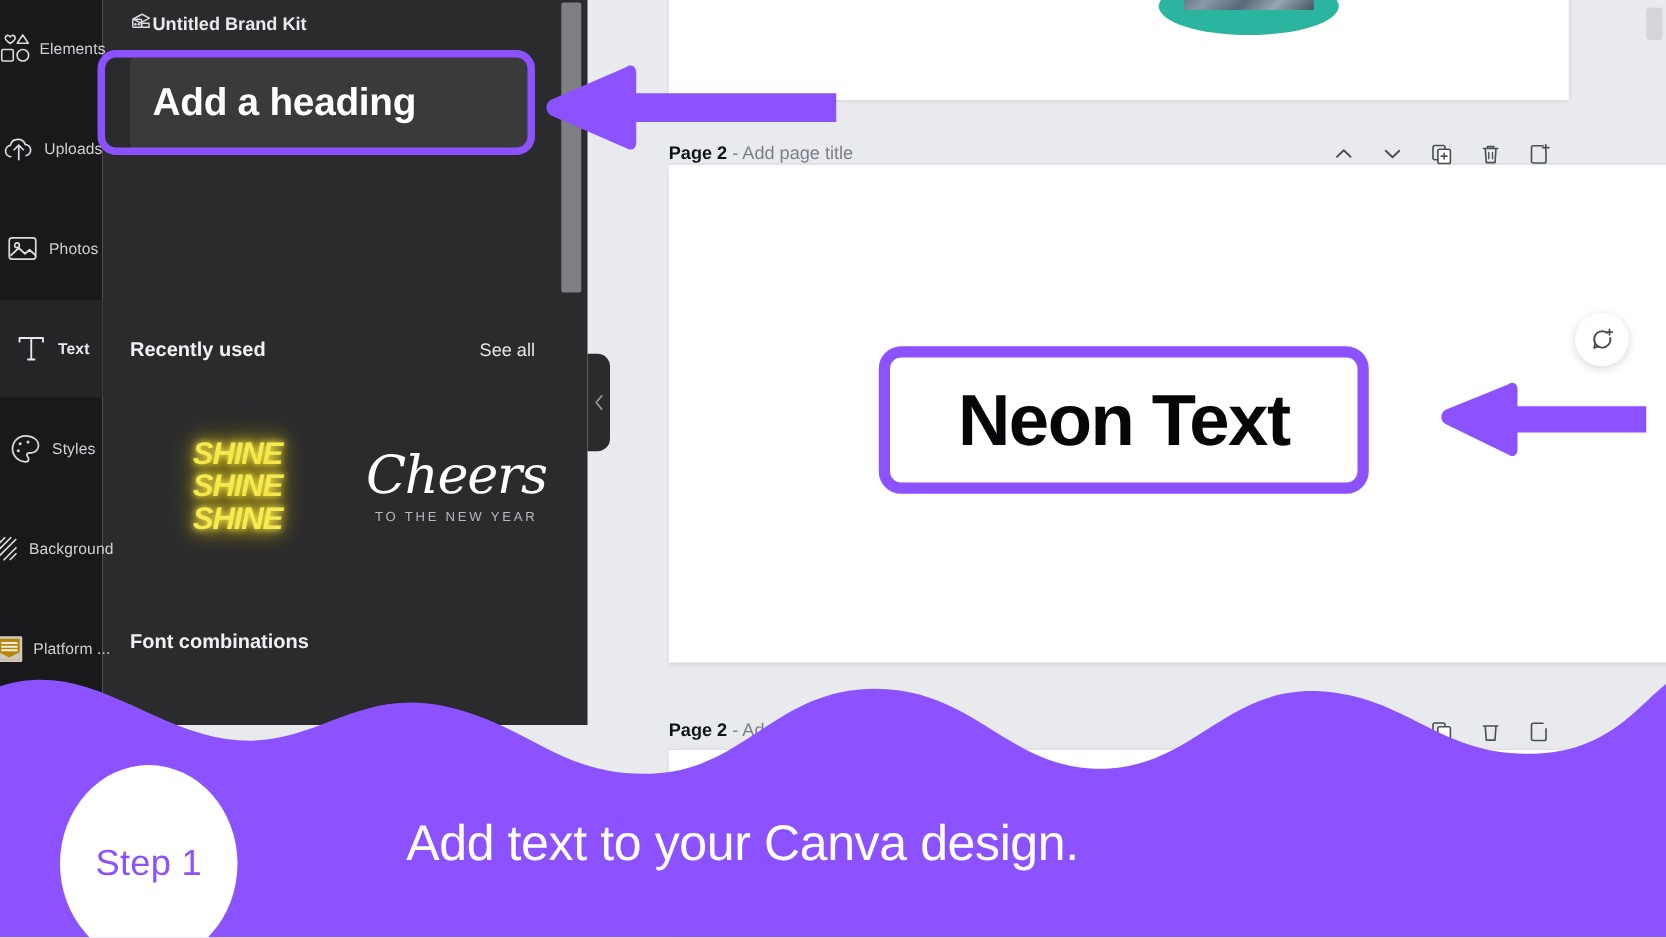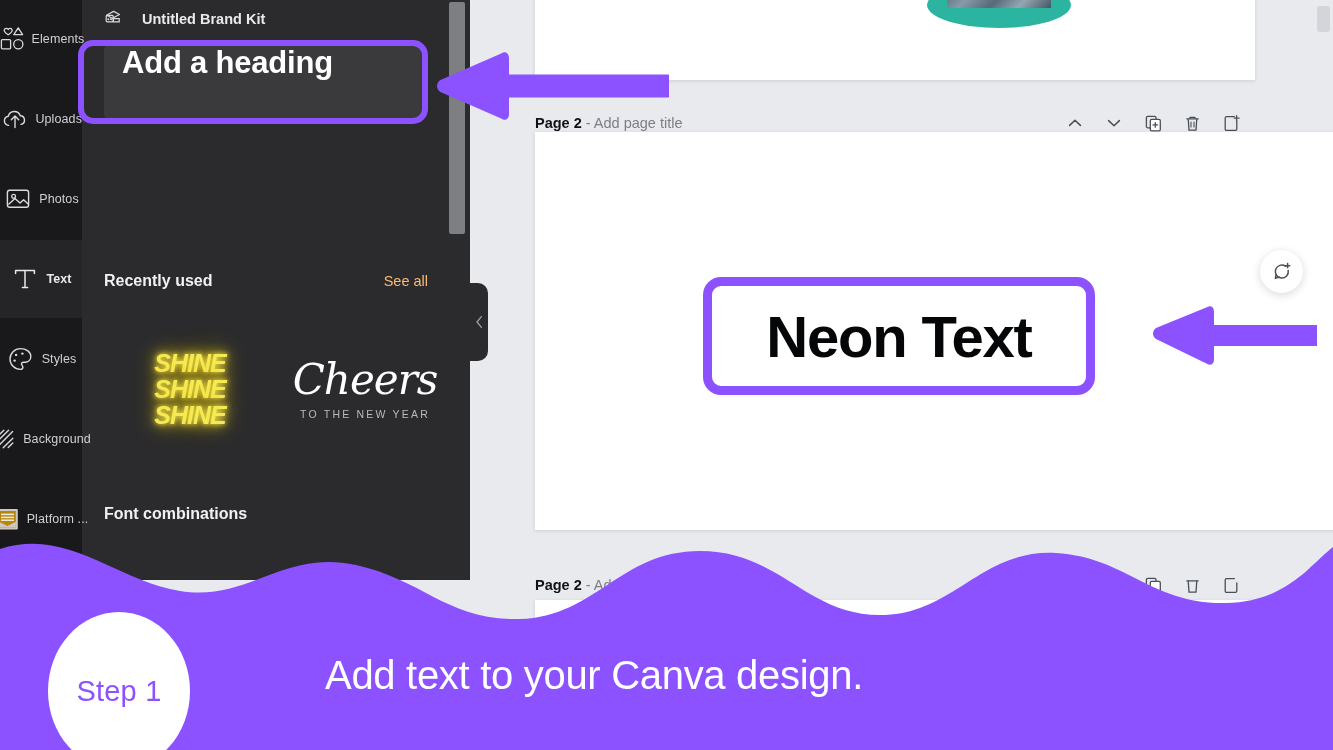--- a/index.html
+++ b/index.html
@@ -30,30 +30,30 @@
   }
   .rail-item.active .rail-label { color: #e8e9ee; font-weight: bold; }
 
   
   .panel {
     position: absolute; left: 82px; top: 0; width: 388px; height: 580px;
     background: #2b2b2d; z-index: 25;
   }
   .brandkit {
     position: absolute; left: 22px; top: 8px;
-    display: flex; align-items: center; gap: 20px; cursor: pointer;
+    display: flex; align-items: center; gap: 0; cursor: pointer;
   }
   .brandkit-txt {
     color: #e9eaee; font-size: 14.5px; font-weight: bold;
     font-family: "Liberation Sans", sans-serif;
   }
   .txt-btn {
     position: absolute; left: 22px; width: 320px;
     background: #3a3a3c; border-radius: 5px;
-    display: flex; align-items: flex-start; padding-left: 18px;
+    display: flex; align-items: center; padding-left: 18px;
     color: #ffffff; cursor: pointer;
   }
   #btn-heading { top: 45px; height: 74px; }
   #btn-heading span {
     font-size: 31px; font-weight: bold; letter-spacing: -.2px;
     font-family: "Liberation Sans", sans-serif;
   }
   #btn-sub { top: 126px; height: 52px; }
   #btn-sub span { font-size: 21px; font-family: "Liberation Sans", sans-serif; }
   #btn-body { top: 188px; height: 46px; }
@@ -63,21 +63,21 @@
   .hl-ring {
     position: absolute; left: 78px; top: 40px; width: 350px; height: 84px;
     border: 6px solid #8c52ff; border-radius: 15px; z-index: 45; pointer-events: none;
   }
 
   .sec-head {
     position: absolute; left: 22px; color: #f0f1f4;
     font-size: 16px; font-weight: bold; font-family: "Liberation Sans", sans-serif;
   }
   .see-all {
-    position: absolute; right: 42px; color: #fdba74;
+    position: absolute; right: 42px; color: #e5e5e5;
     font-size: 14.5px; font-family: "Liberation Sans", sans-serif; cursor: pointer;
   }
 
   
   .thumb { position: absolute; cursor: pointer; }
   #thumb-shine {
     left: 135px; top: 340px; width: 110px; height: 98px;
     display: flex; flex-direction: column; align-items: center; justify-content: center;
     gap: 1px;
   }

